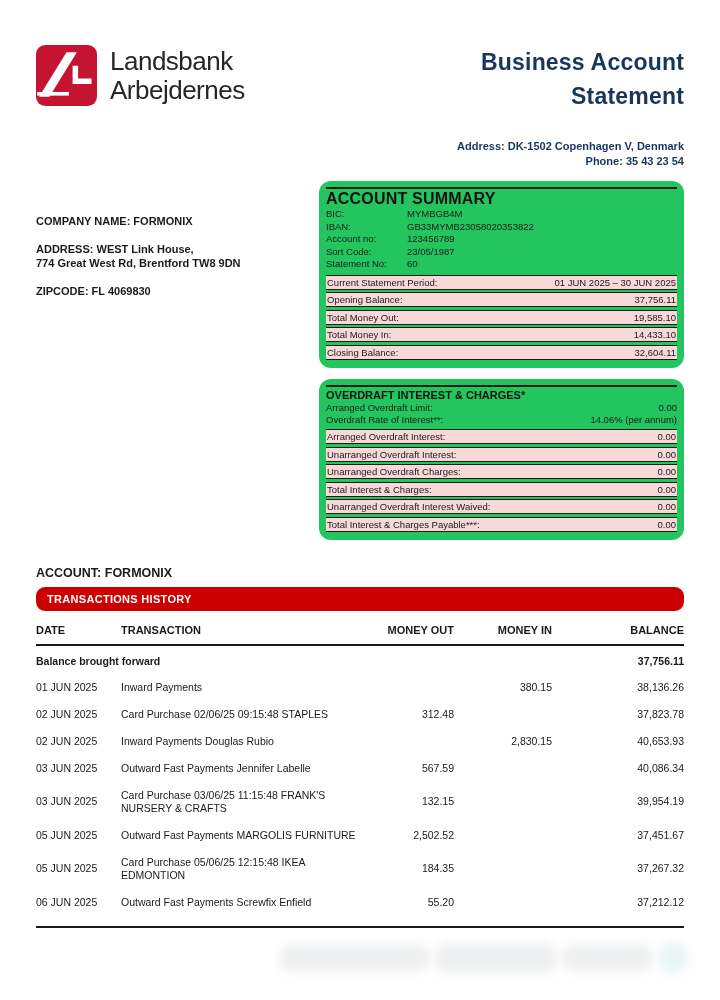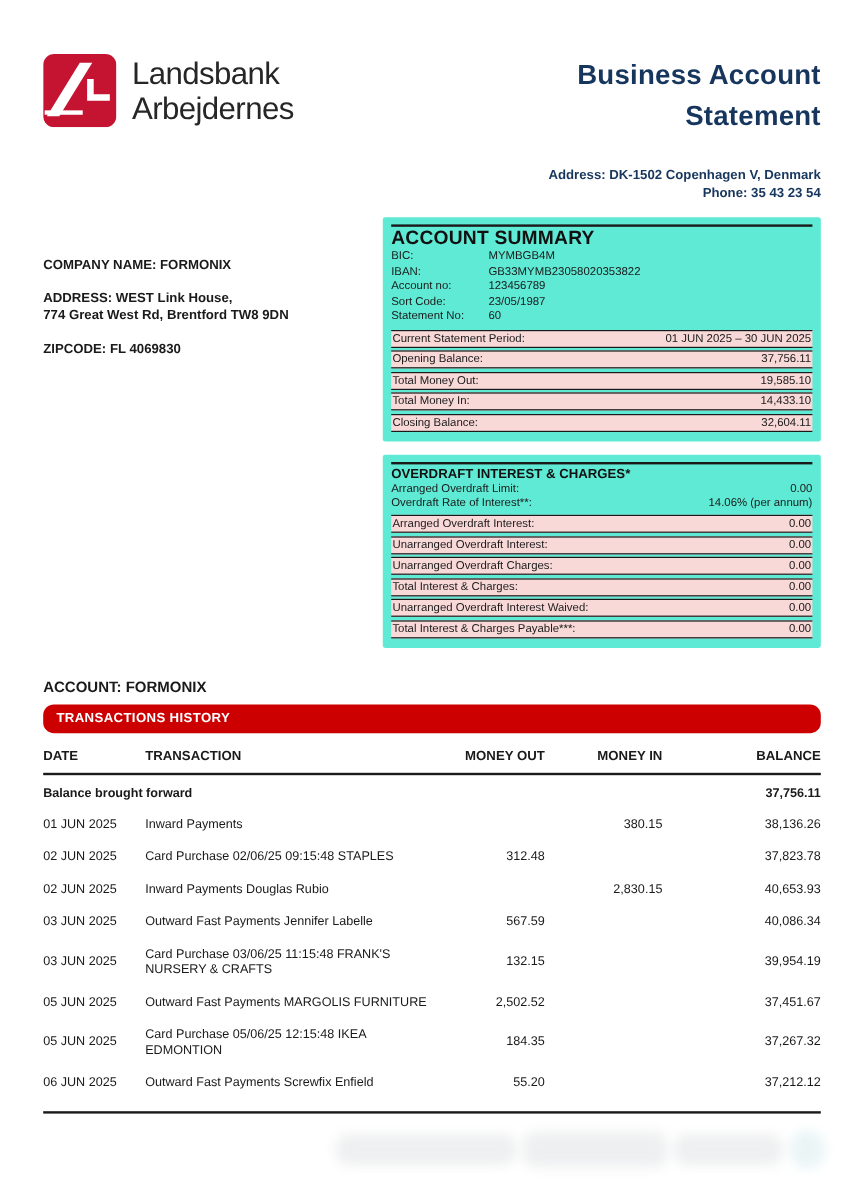--- a/index.html
+++ b/index.html
@@ -19,21 +19,21 @@
   .doc-title { text-align:right; color:#17365d; font-weight:bold; font-size:23px; line-height:34px; letter-spacing:0.2px; padding-top:0px; }
 
   .bank-addr { text-align:right; margin-top:26px; font-size:11px; font-weight:bold; color:#17365d; line-height:15px; }
 
   
   .mid { display:flex; margin-top:12px; }
   .company { flex:1 1 auto; padding-top:33px; font-size:11px; font-weight:bold; line-height:14px; }
   .company .gap { height:14px; }
   .boxes { width:365px; flex:0 0 auto; }
 
-  .pinkbox { background:#5eead4; padding:4px 7px 8px 7px; border-radius:2px; }
+  .pinkbox { background:#22c55e; padding:4px 7px 8px 7px; border-radius:12px; }
   .pinkbox + .pinkbox { margin-top:11px; }
   .topline { border-top:2px solid #1a1a1a; margin:2px 0 1px 0; }
   .box-title-lg { font-size:16px; font-weight:bold; letter-spacing:0.2px; color:#111; }
   .box-title-sm { font-size:11px; font-weight:bold; color:#111; padding:1px 0 1px 0; }
 
   .info-row { display:flex; font-size:9.5px; line-height:12.5px; }
   .info-row .lbl { width:81px; flex:0 0 auto; }
   .info-row .val { flex:1 1 auto; }
   .info-row.spread .val { text-align:right; }
 

